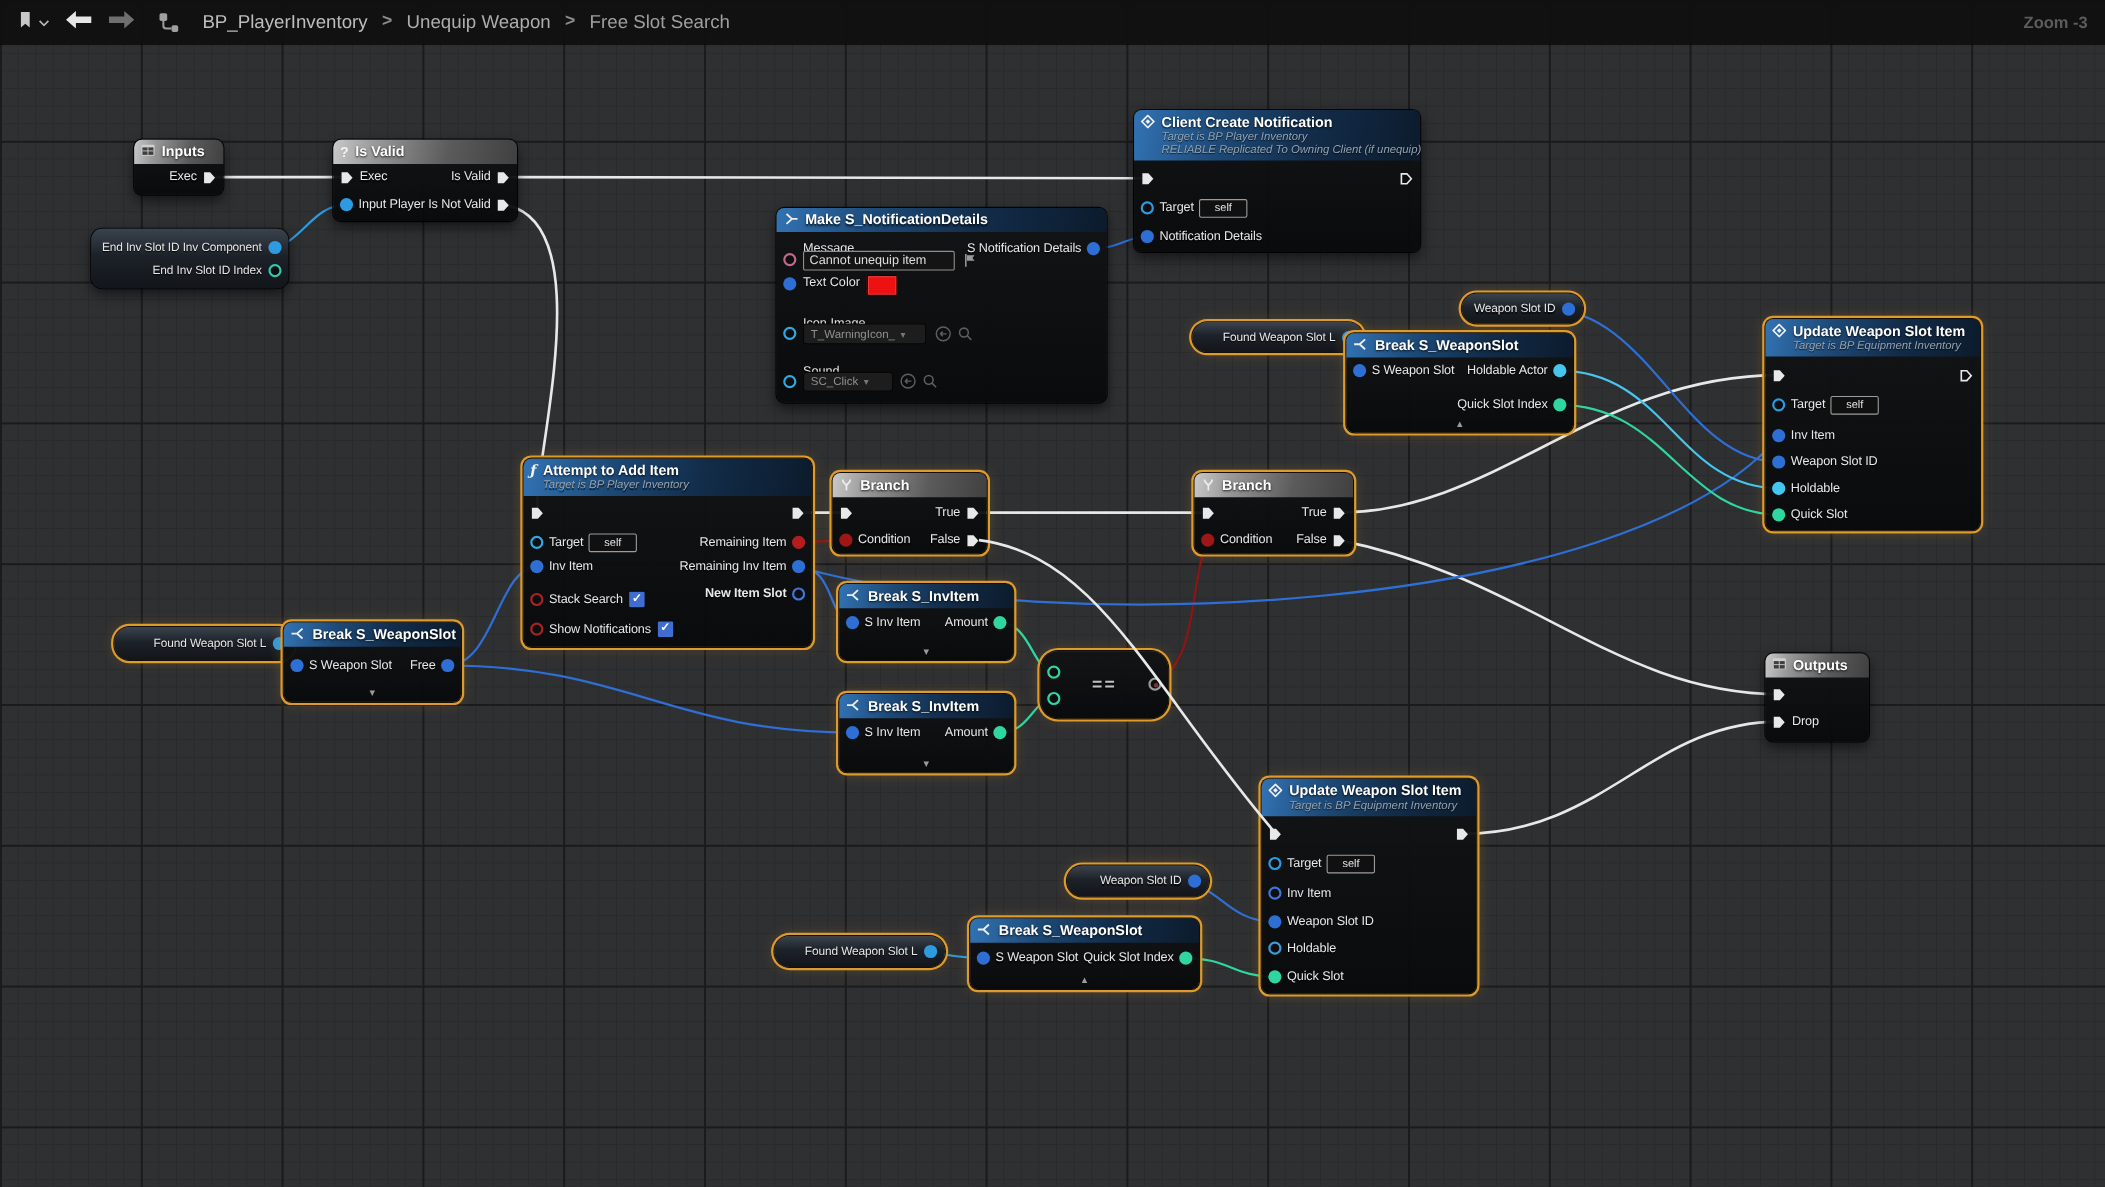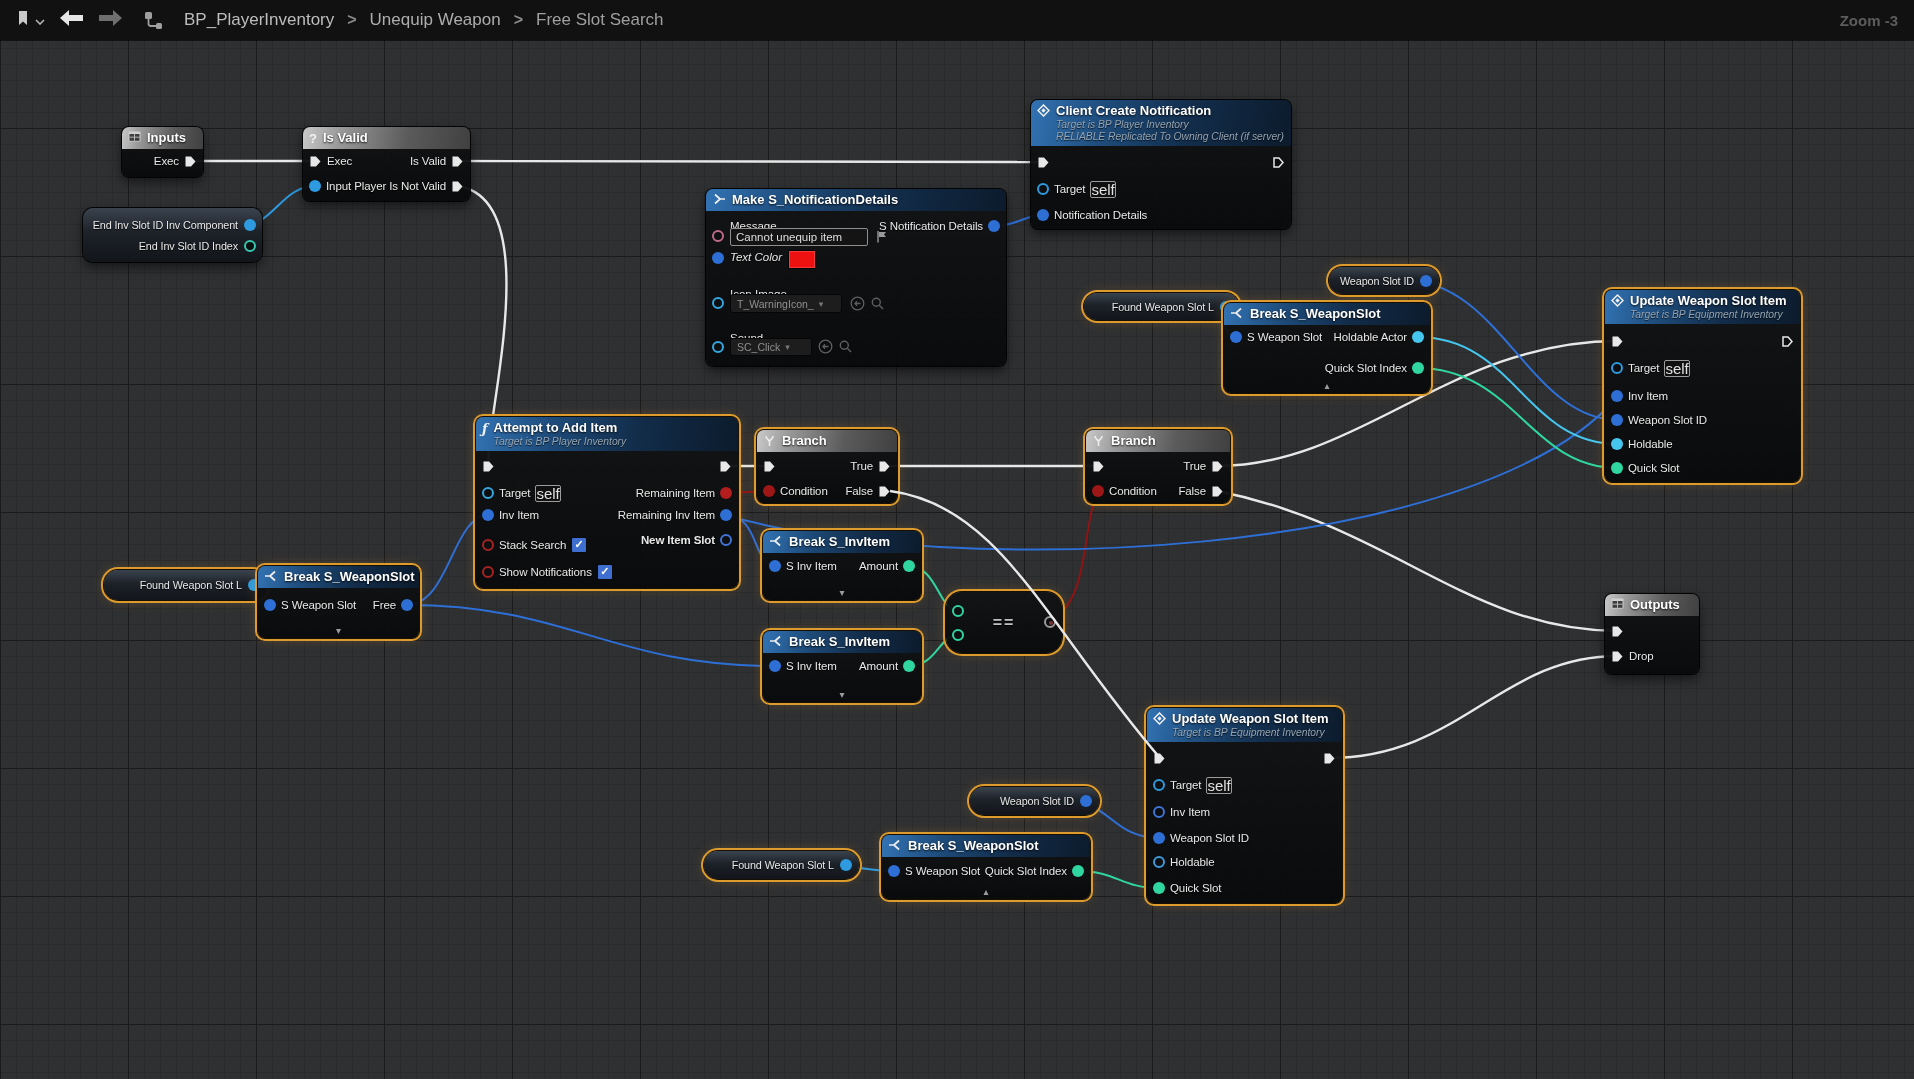--- a/index.html
+++ b/index.html
@@ -28,21 +28,21 @@
   .hdr-blue{background:linear-gradient(100deg,#3273b4 0%,#1d4a78 30%,#122c49 62%,#0c1b2c 100%);}
   .hdr-gray{background:linear-gradient(100deg,#c9c9c9 0%,#9a9a9a 22%,#5b5b5b 62%,#404040 100%);}
   .ntitle{font-size:13px;font-weight:bold;color:#fff;text-shadow:0 1px 2px rgba(0,0,0,.85);white-space:nowrap;line-height:16px;}
   .nsub{font-size:10.3px;font-style:italic;color:#93a3b1;text-shadow:0 1px 1px rgba(0,0,0,.7);white-space:nowrap;line-height:12px;}
   .nicon{margin-top:1px;display:inline-flex;}
   .ticon{font-weight:bold;color:#f2f2f2;font-size:13px;line-height:15px;}
   .prow{position:absolute;display:flex;align-items:center;gap:5px;height:18px;}
   .prow.right{flex-direction:row-reverse;}
   .plabel{font-size:11.5px;color:#e8e8e8;text-shadow:0 1px 1px #000;white-space:nowrap;letter-spacing:-0.1px;}
   .cpin{width:12px;height:12px;border-radius:50%;box-sizing:border-box;flex:none;}
-  .selfbox{border:1px solid #9c9c9c;background:#101010;color:#e2e2e2;font-size:15px;padding:0 0;border-radius:2px;line-height:15px;}
+  .selfbox{border:1px solid #9c9c9c;background:#101010;color:#e2e2e2;font-size:10px;padding:0 13px;border-radius:2px;line-height:15px;}
   .checkbox{width:14px;height:14px;background:#3e6fd0;border:1px solid #0a0a0a;border-radius:2px;color:#fff;
     font-size:11px;line-height:13px;text-align:center;font-weight:bold;flex:none;}
   .chev{position:absolute;bottom:1px;left:0;right:0;text-align:center;color:#9b9b9b;font-size:10px;line-height:12px;}
   .capsule{border-radius:14px;display:flex;align-items:center;justify-content:flex-end;gap:6px;padding:0 7px 0 12px;
     background:linear-gradient(180deg,#3a434e 0%,#1d2229 45%,#12151a 100%);}
   .capsule .plabel,.capsule2 .plabel{font-size:10.8px;}
   .capsule2{border-radius:10px;background:linear-gradient(180deg,#3a434e 0%,#1d2229 45%,#12151a 100%);
     display:flex;flex-direction:column;justify-content:center;padding:2px 6px;}
   .cap-row{display:flex;align-items:center;justify-content:flex-end;gap:6px;height:21px;}
   .compact{display:flex;align-items:center;justify-content:center;border-radius:16px;}
@@ -172,21 +172,21 @@
           <span class="cpin" style="position:relative;border:2px solid #35a7e0;background:#0d0e10;"></span>
         </div>
         <div class="prow left" style="top: 149px; left: 6px;">
           <span class="cpin" style="position:relative;border:2px solid #35a7e0;background:#0d0e10;"></span>
         </div>
         <div class="prow right" style="top: 28px; right: 6px;">
           <span class="cpin" style="position:relative;background:#2e6fd6;"></span>
           <span class="plabel">S Notification Details</span>
         </div>
         <span class="nlabel" style="left: 24px; top: 31px;">Message</span>
-        <span class="nlabel" style="left: 24px; top: 62px; font-style: italic;">Text Color</span>
+        <span class="nlabel" style="left: 24px; top: 62px;">Text Color</span>
         <span class="nlabel" style="left: 24px; top: 99px;">Icon Image</span>
         <span class="nlabel" style="left: 24px; top: 143px;">Sound</span>
         <div class="tbox" style="left: 24px; top: 39px; width: 138px; height: 18px;">Cannot unequip item</div>
         <span class="irow" style="left: 170px; top: 41px;">
           <svg width="13" height="13">
             <path d="M2,1 V12.5" stroke="#9a9a9a" stroke-width="1.4"></path>
             <path d="M3,2 H10 L8,4.5 L10,7 H3 Z" fill="#9a9a9a"></path>
           </svg>
         </span>
         <div class="swatch" style="left: 82px; top: 61px; width: 26px; height: 17px; background: rgb(238, 17, 17);"></div>
@@ -223,21 +223,21 @@
         <div class="nhdr hdr-blue">
           <span class="nicon">
             <svg width="13" height="13">
               <path d="M6.5,1 L12,6.5 L6.5,12 L1,6.5 Z" fill="none" stroke="#f0f0f0" stroke-width="1.5"></path>
               <path d="M6.5,4.3 L8.7,6.5 L6.5,8.7 L4.3,6.5 Z" fill="#f0f0f0"></path>
             </svg>
           </span>
           <span>
             <div class="ntitle">Client Create Notification</div>
             <div class="nsub">Target is BP Player Inventory</div>
-            <div class="nsub">RELIABLE Replicated To Owning Client (if server)</div>
+            <div class="nsub">RELIABLE Replicated To Owning Client (if unequip)</div>
           </span>
         </div>
         <div class="prow left" style="top: 53px; left: 6px;">
           <svg width="13" height="13" viewBox="0 0 13 13" style="flex:none">
             <path d="M1.5,1.5 L7,1.5 L11.5,6.5 L7,11.5 L1.5,11.5 Z" fill="#e8e8e8"></path>
           </svg>
         </div>
         <div class="prow right" style="top: 53px; right: 6px;">
           <svg width="13" height="13" viewBox="0 0 13 13" style="flex:none">
             <path d="M2,2 L7,2 L11,6.5 L7,11 L2,11 Z" fill="rgba(0,0,0,0.25)" stroke="#e8e8e8" stroke-width="1.5"></path>

